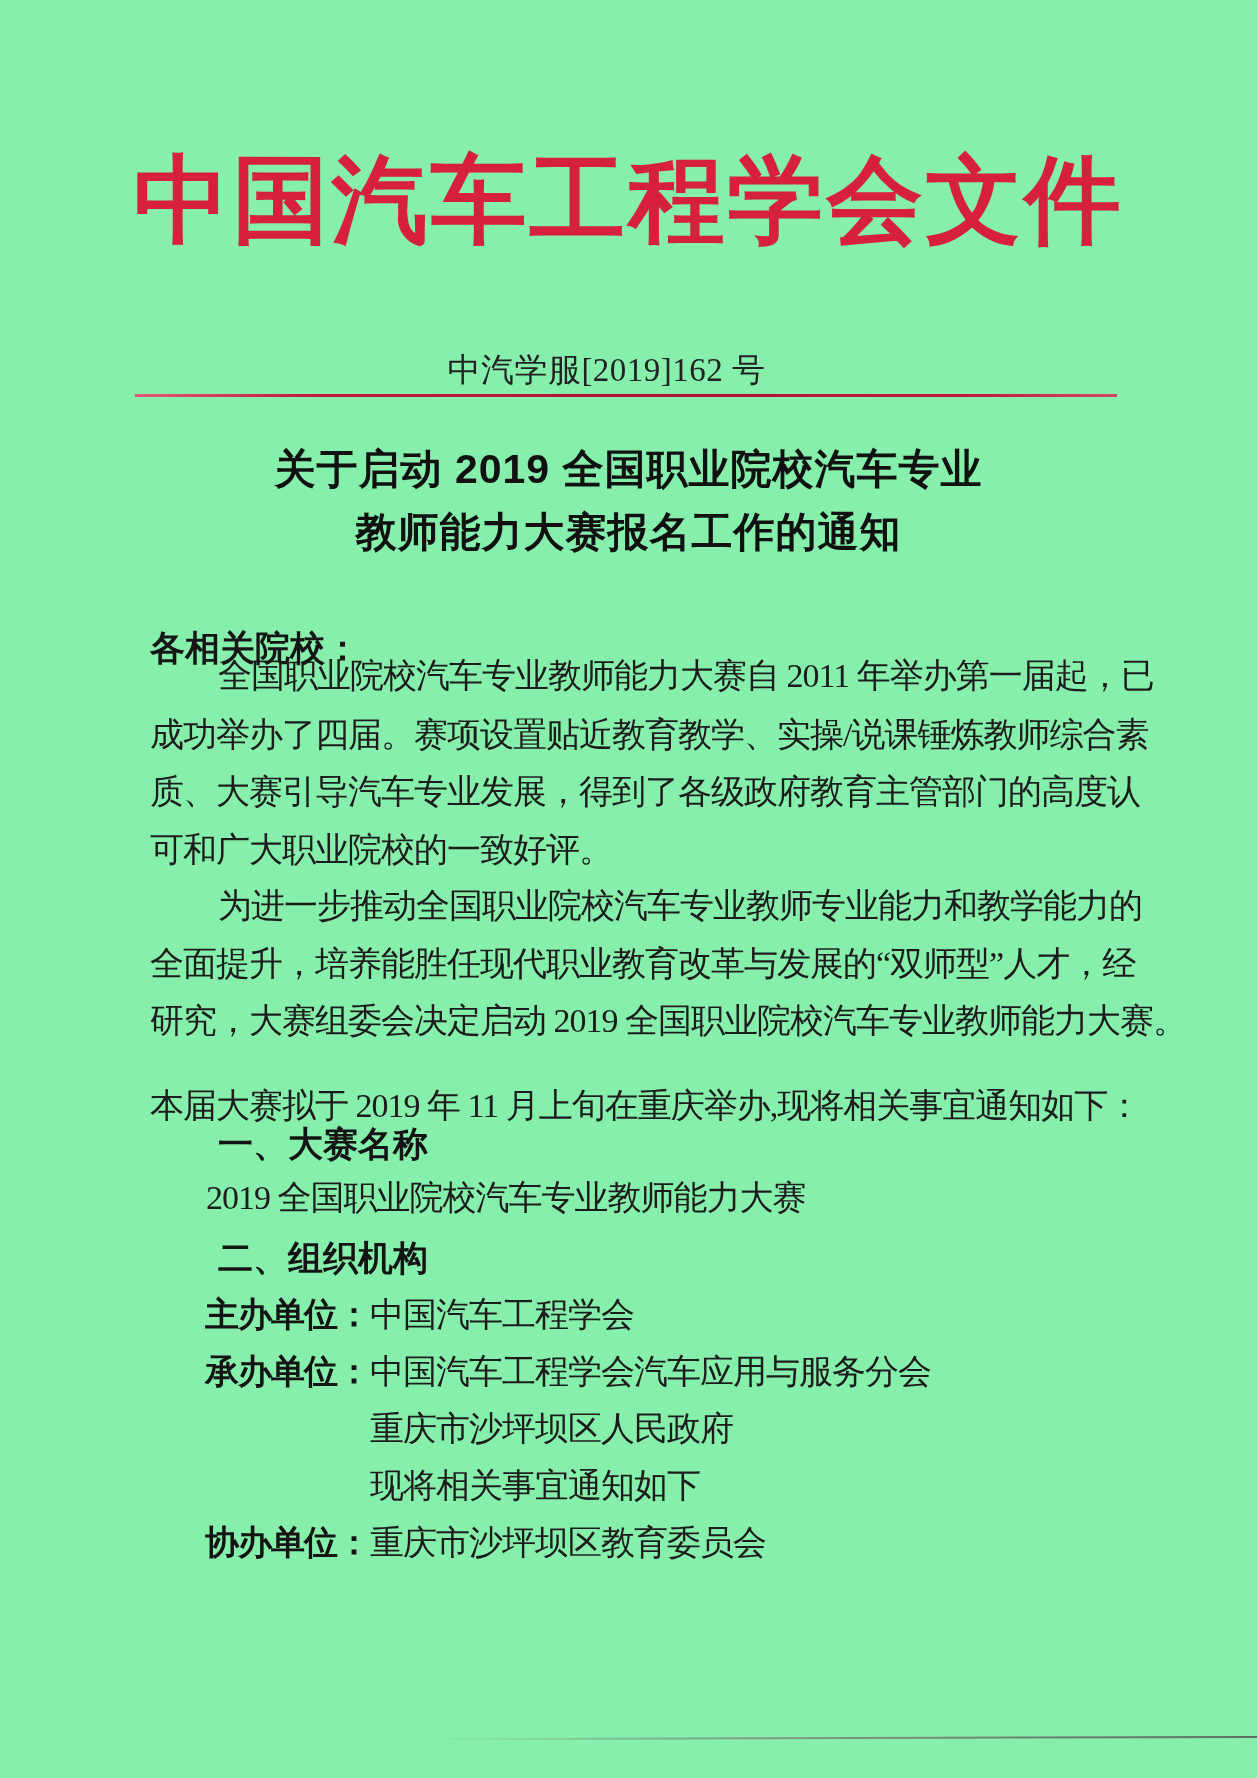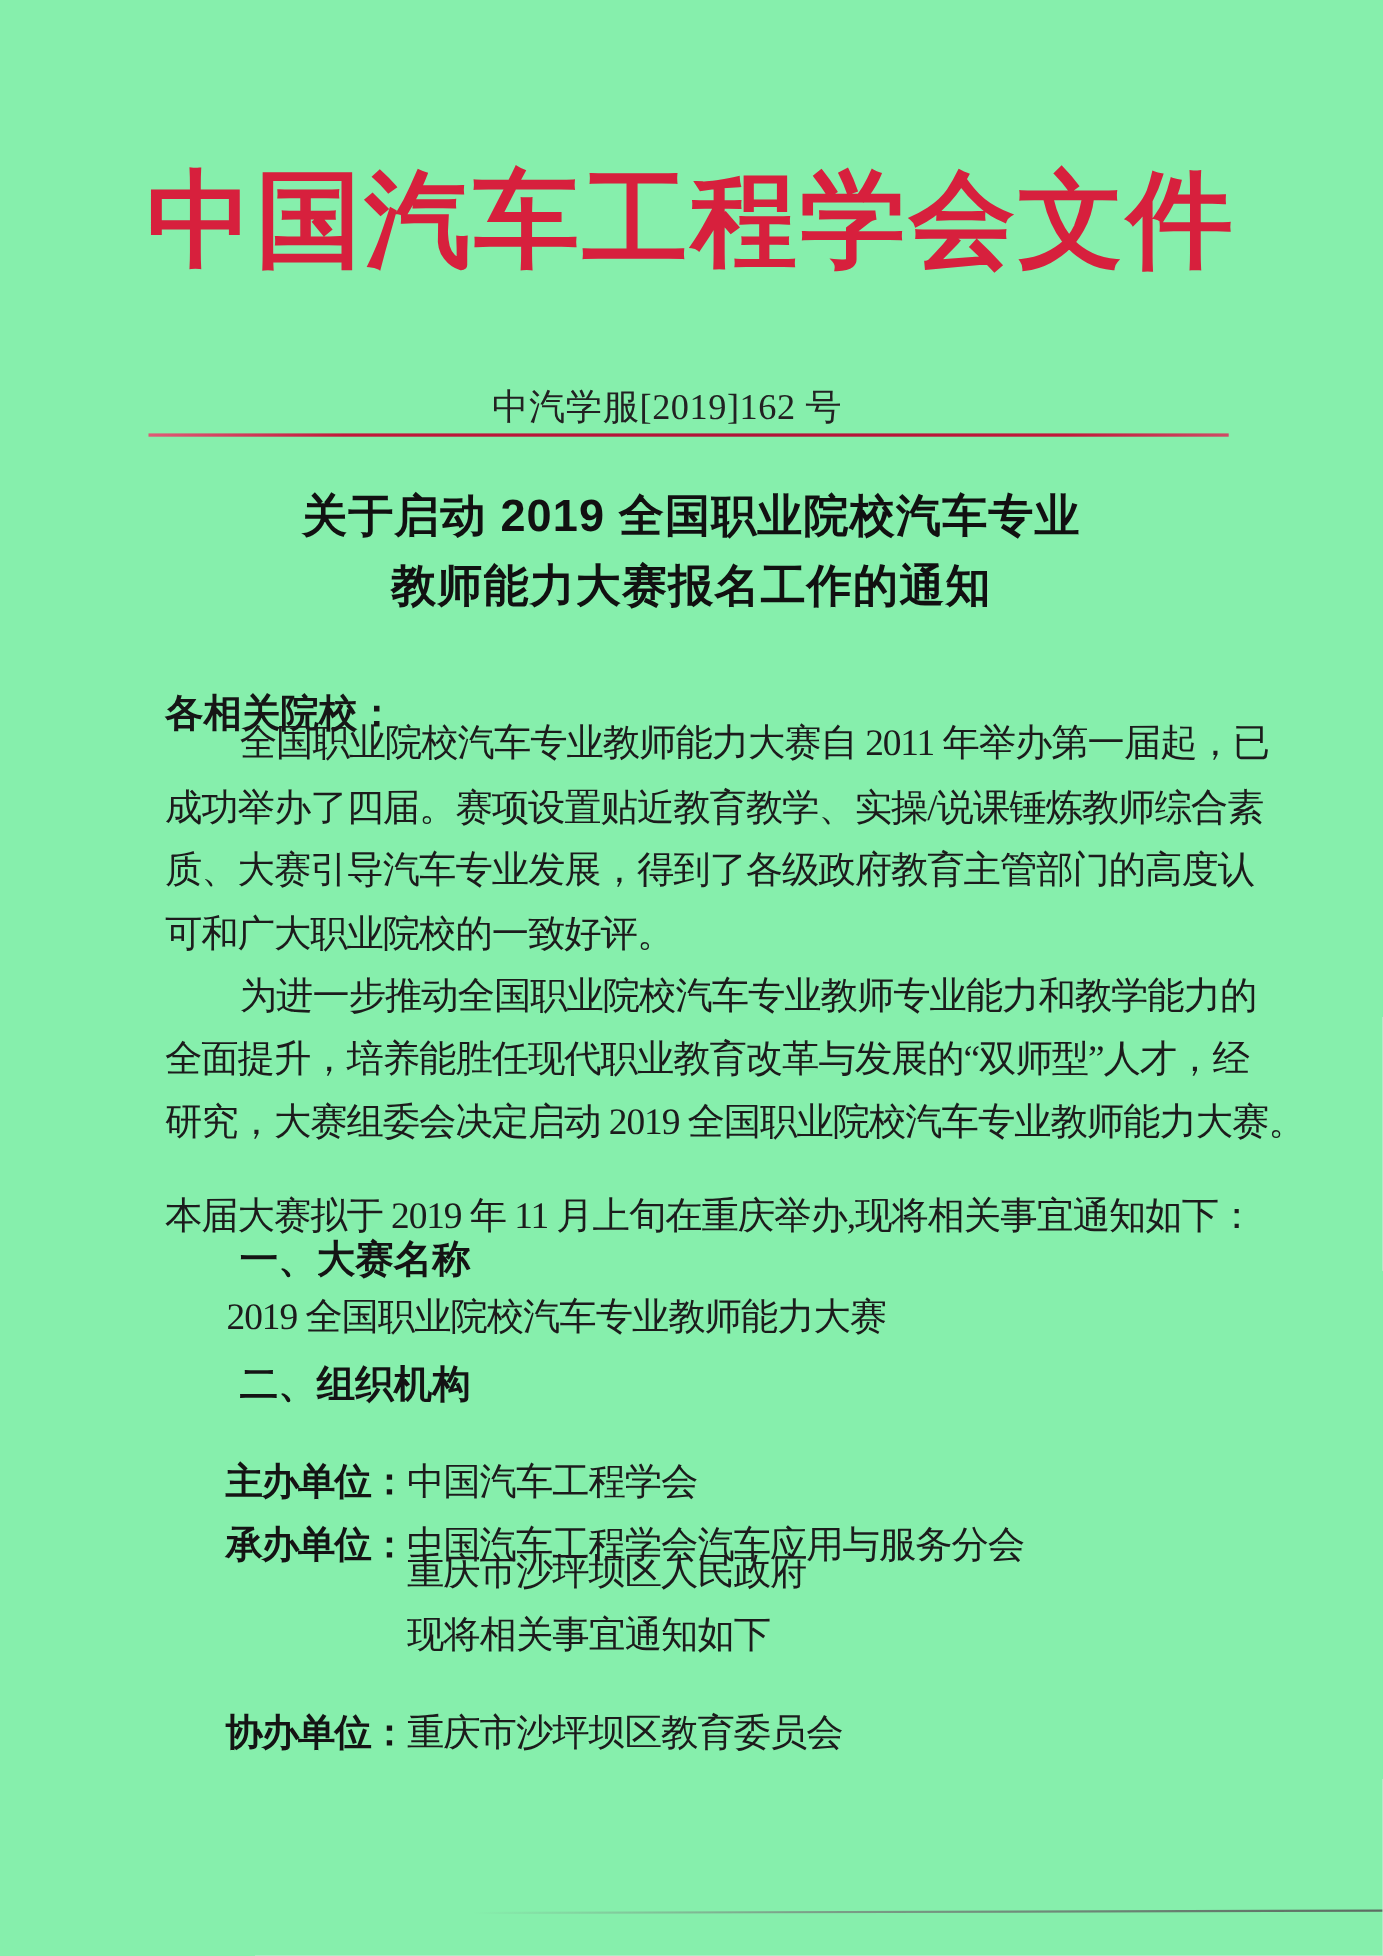--- a/index.html
+++ b/index.html
@@ -68,21 +68,21 @@
   }
   .heading {
     position:absolute;
     font-family:"Liberation Sans", sans-serif;
     font-weight:700;
     font-size:35px;
     letter-spacing:0px;
     color:#141414;
     white-space:nowrap;
   }
-  .org-row { position:absolute; left:205px; white-space:nowrap;margin-top:32px; }
+  .org-row { position:absolute; left:205px; white-space:nowrap; }
   .org-label {
     font-family:"Liberation Sans", sans-serif;
     font-weight:700;
     font-size:34px;
     letter-spacing:-1px;
     color:#141414;
   }
   .org-value {
     font-family:"Liberation Serif", serif;
     font-size:34px;

